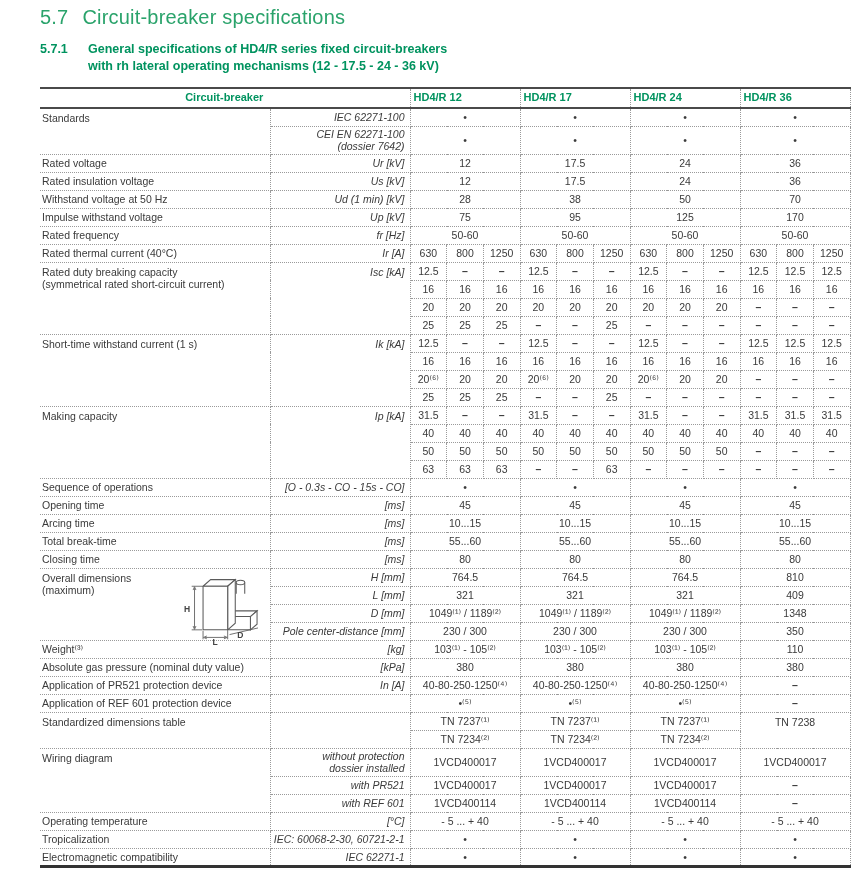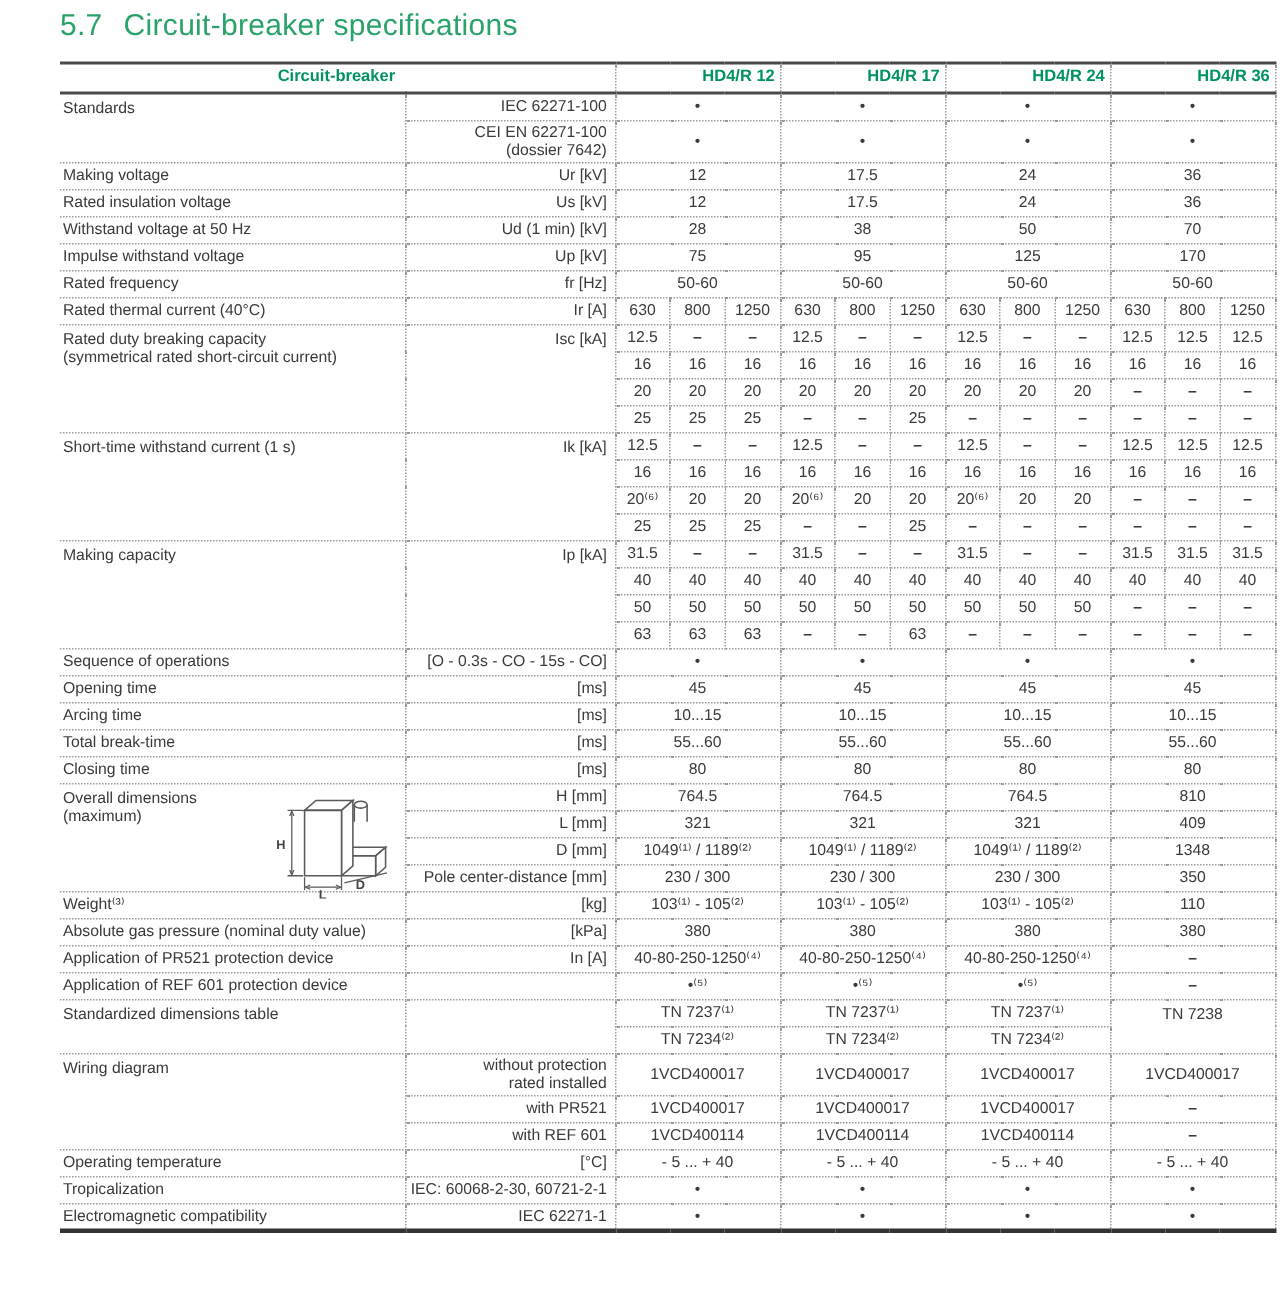--- a/index.html
+++ b/index.html
@@ -17,44 +17,51 @@
   }
   .page{padding:6px 3px 0 40px;}
   .sec-title{display:flex;align-items:baseline;gap:14px;color:var(--green-title);
     font-size:20px;font-weight:400;letter-spacing:0.2px;}
   .subsec{display:flex;margin-top:12px;color:var(--green-sub);font-size:12.5px;font-weight:700;line-height:17px;}
   .subsec-num{width:48px;flex:0 0 48px;}
   table{border-collapse:collapse;table-layout:fixed;width:810px;margin-top:12px;}
   th,td{border:1px dotted var(--dot);font-size:10.5px;padding:1px 3px;height:18px;line-height:1.2;vertical-align:middle;}
   thead th{
     border-top:2px solid var(--solid);border-bottom:2px solid var(--solid);
-    color:var(--green-sub);font-size:11px;font-weight:700;text-align:right;height:20px;
+    color:var(--green-sub);font-size:11px;font-weight:700;text-align:left;height:20px;
   }
   thead th.h-lbl{text-align:center;padding-left:2px;border-left:none;}
   tbody tr:last-child td{border-bottom:3px solid #333;}
   td.lbl{text-align:left;padding-left:2px;white-space:pre-line;border-left:none;}
-  td.sub{text-align:right;padding-right:5px;white-space:pre-line;}
+  td.sub{text-align:right;padding-right:5px;white-space:pre-line;font-style:italic;}
   td.val{text-align:center;}
   td.vtop{vertical-align:top;padding-top:3px;}
   td.dash{font-weight:700;}
   td.has-sketch{position:relative;}
   td.has-sketch svg{position:absolute;right:6px;top:4px;}
   .sketch-line{stroke:#5a5a5a;stroke-width:1.1;fill:#ffffff;}
   .dim-line{stroke:#5a5a5a;stroke-width:0.9;fill:none;}
   .dim-txt{font-size:9px;fill:#444;font-weight:700;}
 </style>
 </head>
 <body>
 
 <div class="page">
   <header>
     <div class="sec-title">
       <span>5.7</span>
       <span>Circuit-breaker specifications</span>
     </div>
+    <div class="subsec">
+      <span class="subsec-num">5.7.1</span>
+      <span class="subsec-text">
+        <div>General specifications of HD4/R series fixed circuit-breakers</div>
+        <div>with rh lateral operating mechanisms  (12 - 17.5 - 24 - 36 kV)</div>
+      </span>
+    </div>
   </header>
 
   <table>
     <colgroup>
       <col style="width:230px">
       <col style="width:140px">
       <col style="width:36.67px">
         <col style="width:36.67px">
         <col style="width:36.67px">
       <col style="width:36.67px">
@@ -87,21 +94,21 @@
         </tr>
         <tr>
           <td class="sub">CEI EN 62271-100
 (dossier 7642)</td>
           <td class="val" colspan="3">•</td>
           <td class="val" colspan="3">•</td>
           <td class="val" colspan="3">•</td>
           <td class="val" colspan="3">•</td>
         </tr>
         <tr>
-          <td class="lbl"><span class="lbl-text" style="white-space: pre-line;">Making voltage</span></td>
+          <td class="lbl"><span class="lbl-text" style="white-space: pre-line;">Rated voltage</span></td>
           <td class="sub">Ur [kV]</td>
           <td class="val" colspan="3">12</td>
           <td class="val" colspan="3">17.5</td>
           <td class="val" colspan="3">24</td>
           <td class="val" colspan="3">36</td>
         </tr>
         <tr>
           <td class="lbl"><span class="lbl-text" style="white-space: pre-line; text-align: right;">Rated insulation voltage</span></td>
           <td class="sub">Us [kV]</td>
           <td class="val" colspan="3">12</td>
@@ -460,21 +467,21 @@
           <td class="val vtop" colspan="3" rowspan="2">TN 7238</td>
         </tr>
         <tr>
           <td class="val" colspan="3">TN 7234⁽²⁾</td>
           <td class="val" colspan="3">TN 7234⁽²⁾</td>
           <td class="val" colspan="3">TN 7234⁽²⁾</td>
         </tr>
         <tr>
           <td class="lbl vtop" rowspan="3"><span class="lbl-text" style="white-space: pre-line;">Wiring diagram</span></td>
           <td class="sub">without protection
-rated installed</td>
+dossier installed</td>
           <td class="val" colspan="3">1VCD400017</td>
           <td class="val" colspan="3">1VCD400017</td>
           <td class="val" colspan="3">1VCD400017</td>
           <td class="val" colspan="3">1VCD400017</td>
         </tr>
         <tr>
           <td class="sub">with PR521</td>
           <td class="val" colspan="3">1VCD400017</td>
           <td class="val" colspan="3">1VCD400017</td>
           <td class="val" colspan="3">1VCD400017</td>

